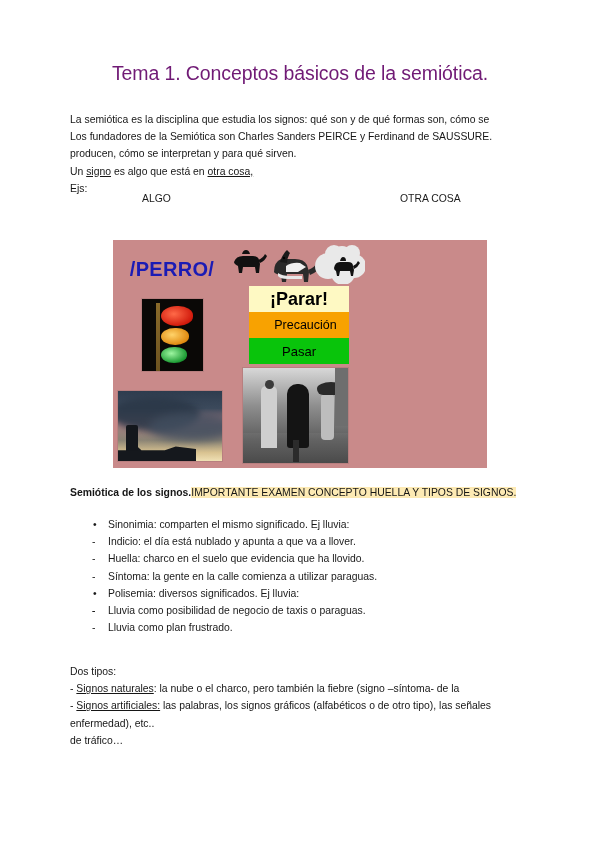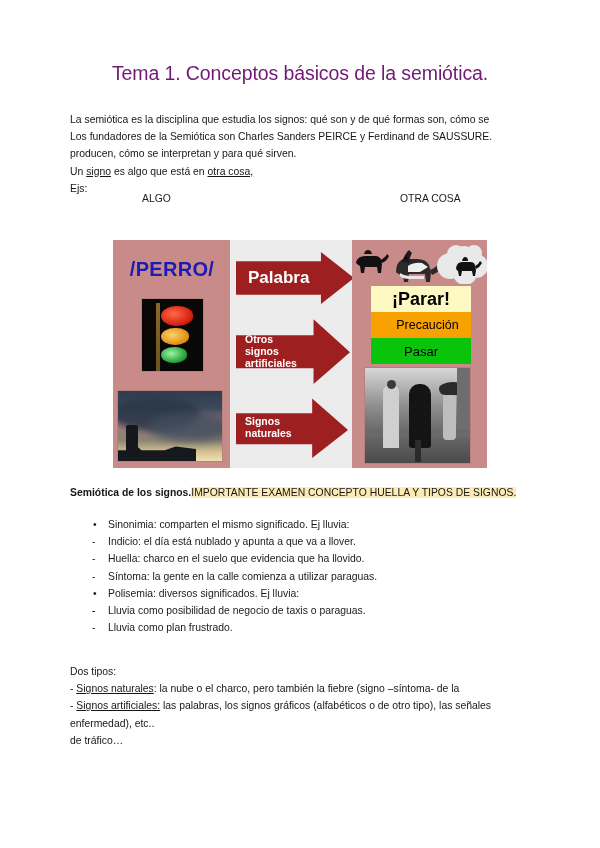--- a/index.html
+++ b/index.html
@@ -339,38 +339,20 @@
       </div>
 
       <div class="photo photo-storm">
         <div class="storm-cloud-a"></div>
         <div class="storm-cloud-b"></div>
         <div class="storm-roof"></div>
         <div class="storm-tower"></div>
       </div>
     </div>
 
-    <div class="panel-mid">
-      <div class="arrow arrow-1">
-        <span class="arrow-txt">Palabra</span>
-      </div>
-      <div class="arrow arrow-2">
-        <span>
-          <span class="arrow-txt">Otros</span>
-          <span class="arrow-txt">signos</span>
-          <span class="arrow-txt">artificiales</span>
-        </span>
-      </div>
-      <div class="arrow arrow-3">
-        <span>
-          <span class="arrow-txt">Signos</span>
-          <span class="arrow-txt">naturales</span>
-        </span>
-      </div>
-    </div>
 
     <div class="panel-right">
 
       <div class="dogs-row">
         <svg width="135" height="42" viewBox="0 0 135 42">
 
           <g fill="#111111">
             <path d="M4 20 q2-6 9-6 l10 0 q5 0 6 4 l1 4 l-1 9 l-3 0 l-1-6 l-12 0 l-1 6 l-3 0 l-1-7 q-4-2-4-4z"></path>
             <path d="M12 12 q1-4 4-4 q3 0 4 4 z"></path>
             <path d="M28 18 q5-2 7-6 l2 2 q-2 5-7 7z"></path>

